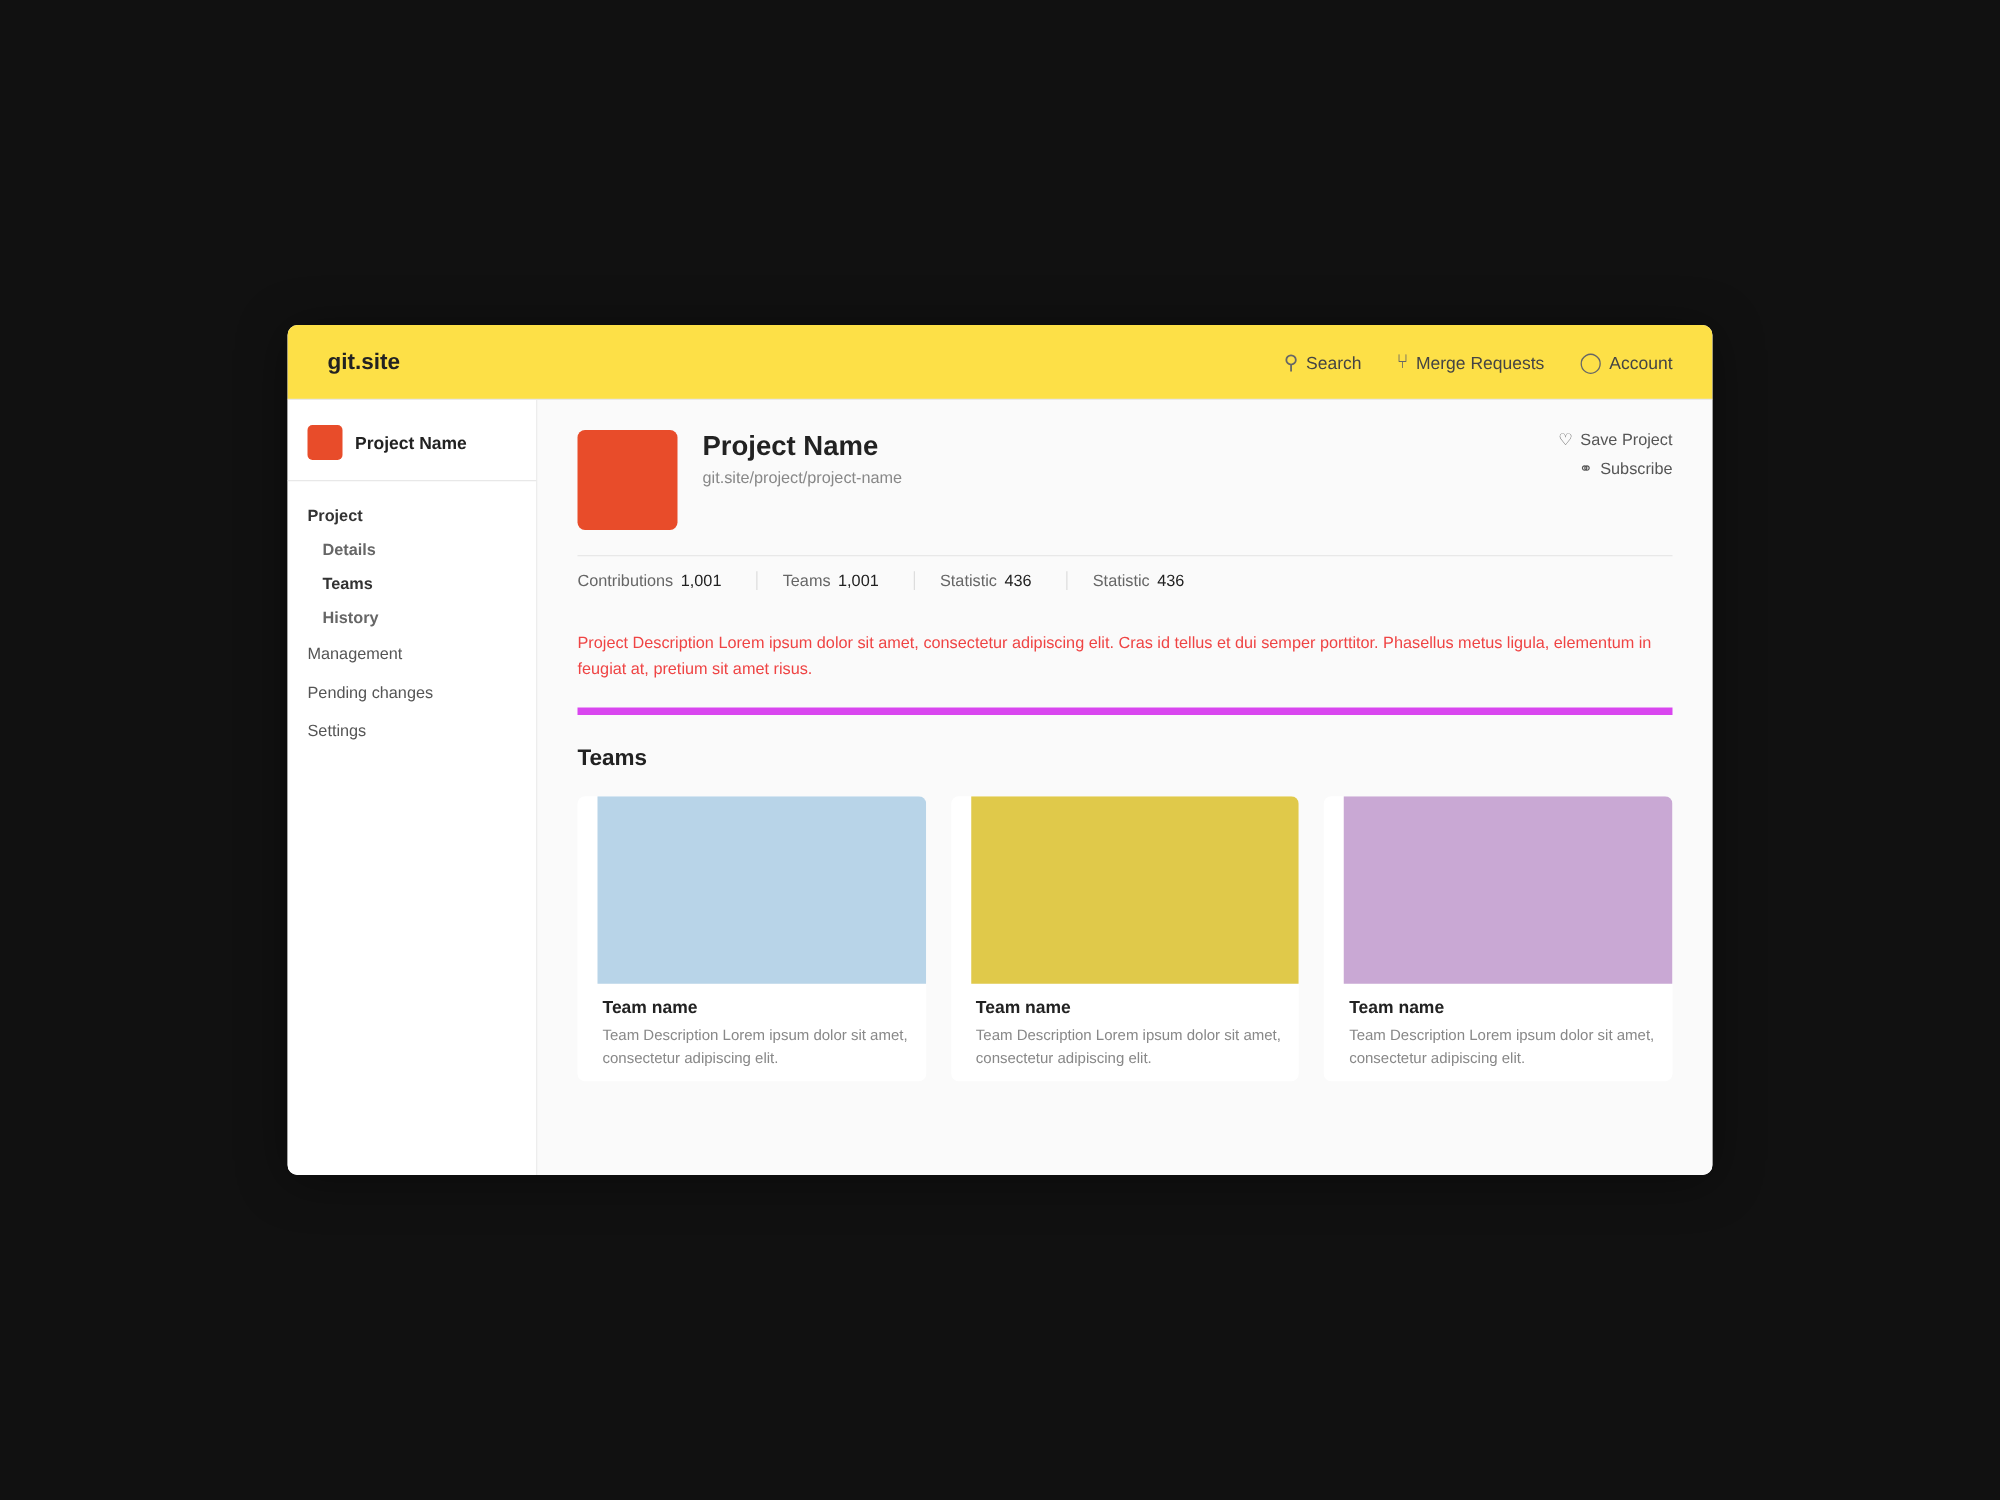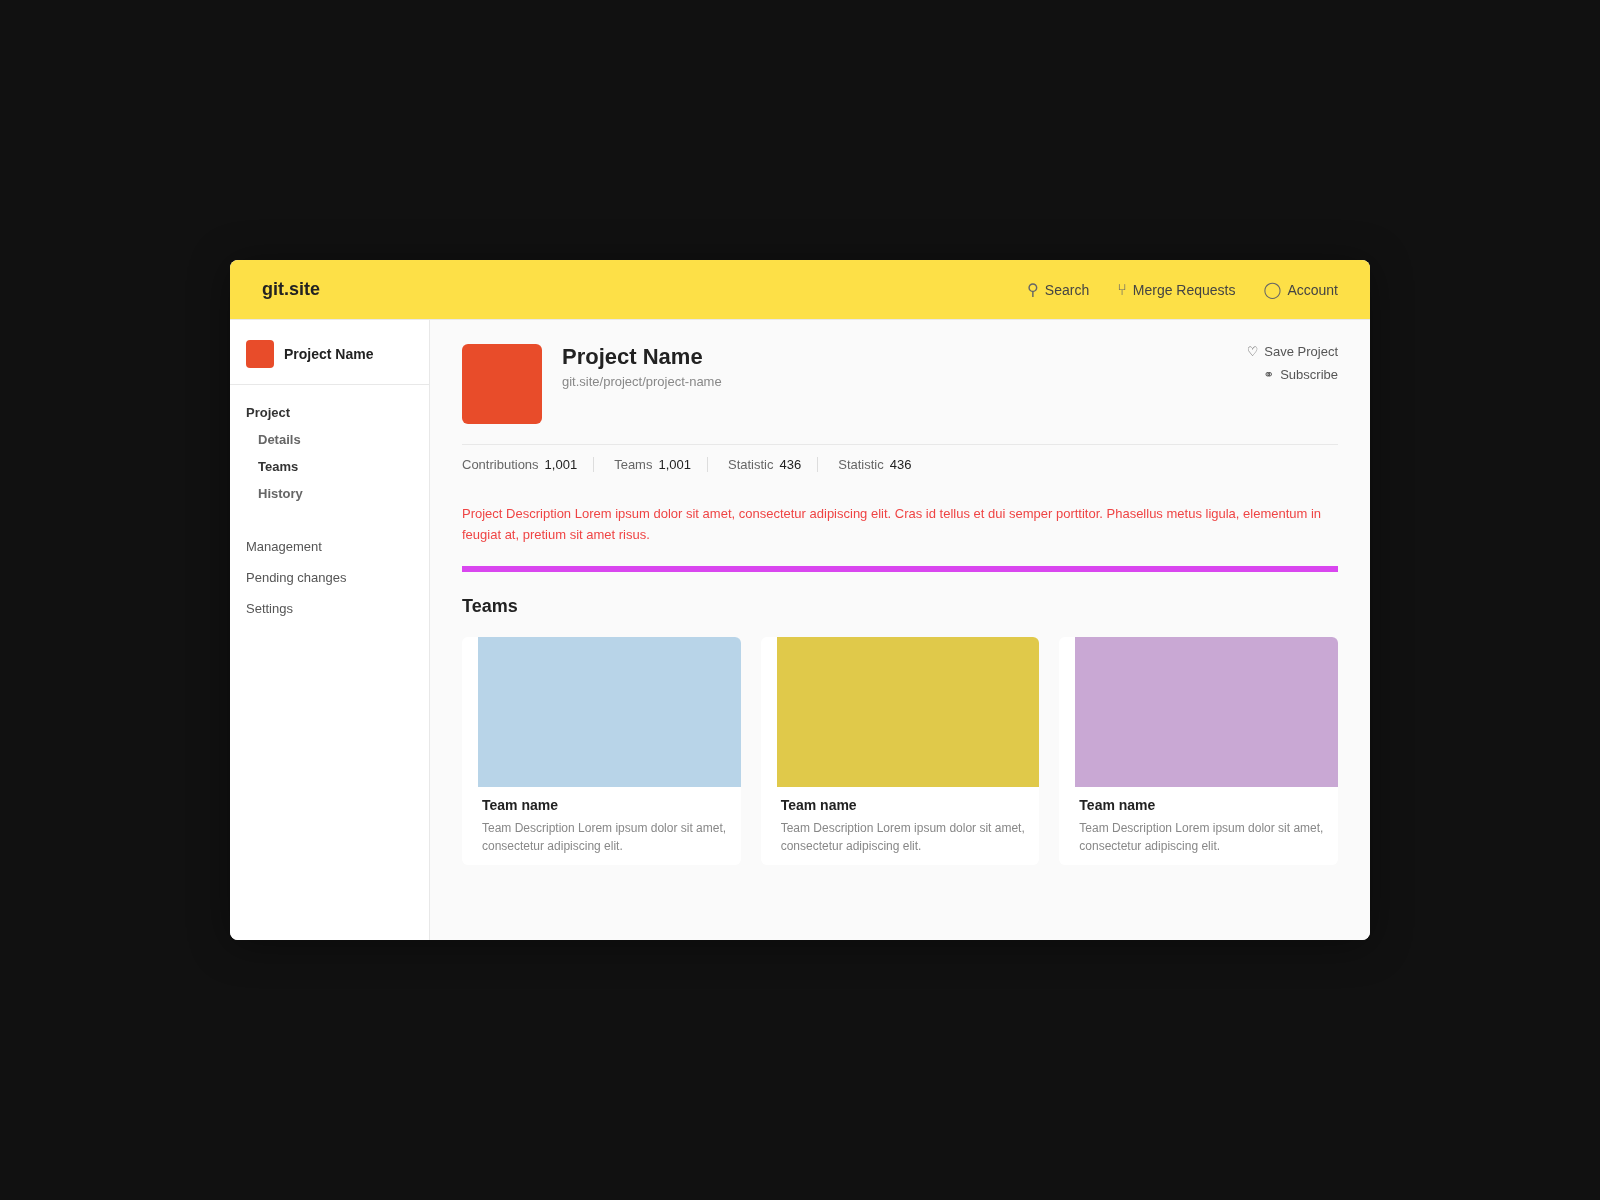--- a/index.html
+++ b/index.html
@@ -163,21 +163,21 @@
       margin-bottom: 20px;
       padding: 12px 0;
       border-top: 1px solid #e8e8e8;
       border-bottom: none;
     }
     .stat-item {
       display: flex;
       align-items: center;
       gap: 6px;
       font-size: 13px;
-      padding-right: 16px;
+      padding-right: 28px;
       margin-right: 20px;
       border-right: 1px solid #ddd;
     }
     .stat-item:last-child { border-right: none; }
     .stat-label { color: #666; }
     .stat-value { color: #222; font-weight: 500; }
     
     .project-description {
       font-size: 13px;
       color: #ef4444;
@@ -256,21 +256,21 @@
       <div class="sidebar-project">
         <div class="sidebar-project-icon"></div>
         <span class="sidebar-project-name">Project Name</span>
       </div>
 
       <div class="sidebar-section-label">Project</div>
       <div class="sidebar-item">Details</div>
       <div class="sidebar-item active">Teams</div>
       <div class="sidebar-item">History</div>
 
-      <div class="sidebar-main-item" style="margin-top:24px;">Management</div>
+      <div class="sidebar-main-item" style="margin-top:0;">Management</div>
       <div class="sidebar-main-item">Pending changes</div>
       <div class="sidebar-main-item">Settings</div>
     </aside>
 
     <main class="main-content">
 
       <div class="project-header">
         <div class="project-logo"></div>
         <div class="project-info">
           <div class="project-title">Project Name</div>

